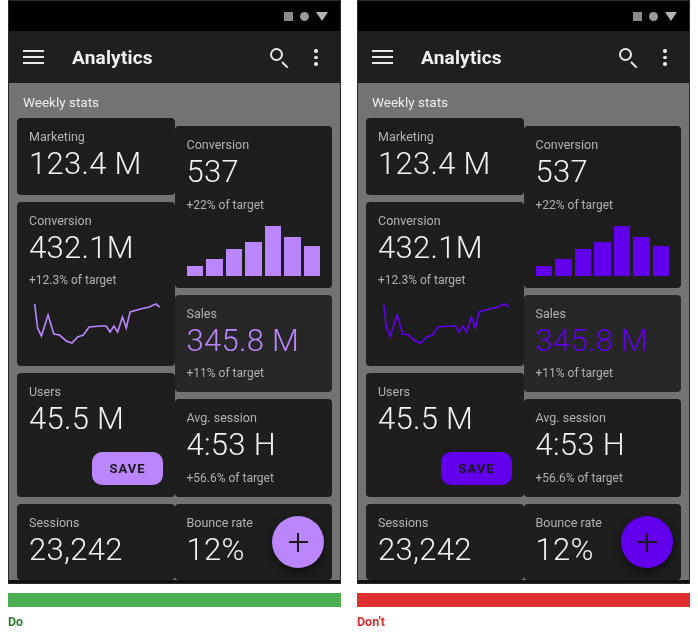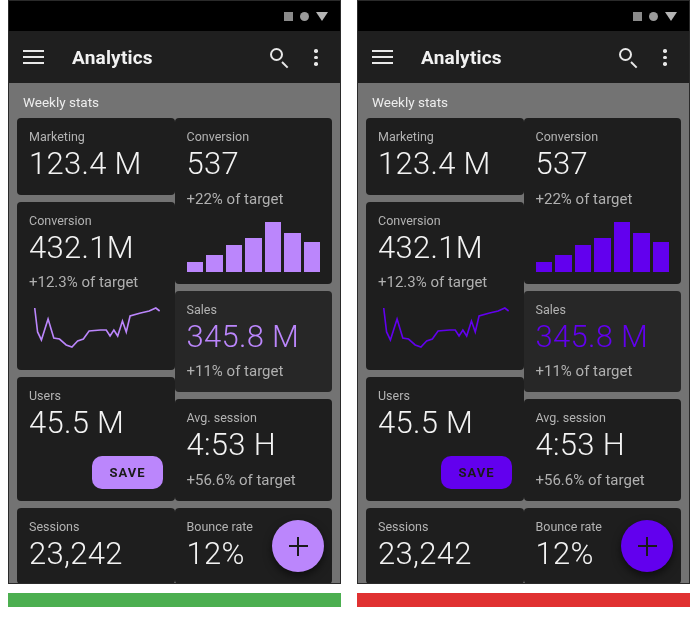--- a/index.html
+++ b/index.html
@@ -119,21 +119,21 @@
     color: #f3f3f3;
     font-size: 31px;
     font-weight: 300;
     letter-spacing: .3px;
     line-height: 1.18;
     white-space: nowrap;
   }
   .card-value.accent { color: var(--accent); }
   .card-sub {
     color: #b0b0b0;
-    font-size: 15px;
+    font-size: 12px;
     margin-top: 7px;
   }
   
   .bars {
     display: flex;
     align-items: flex-end;
     gap: 3px;
     height: 52px;
     margin-top: 12px;
   }
@@ -284,20 +284,21 @@
         <div class="fab">
           <span class="plus">
               <i></i>
               <i></i>
             </span>
         </div>
       </div>
     </div>
 
     <div class="capbar" style="background:#4caf50"></div>
+    <div class="caplabel" style="color:#2e7d32">Do</div>
   </div>
 
   <div class="panel" style="--accent:#6200ee">
     <div class="phone">
 
       <div class="statusbar">
         <span class="sb-sq"></span>
         <span class="sb-ci"></span>
         <span class="sb-tr"></span>
       </div>
@@ -395,15 +396,16 @@
         <div class="fab">
           <span class="plus">
               <i></i>
               <i></i>
             </span>
         </div>
       </div>
     </div>
 
     <div class="capbar" style="background:#e03131"></div>
+    <div class="caplabel" style="color:#d32f2f">Don't</div>
   </div>
 
 </div>
 
 </body></html>

